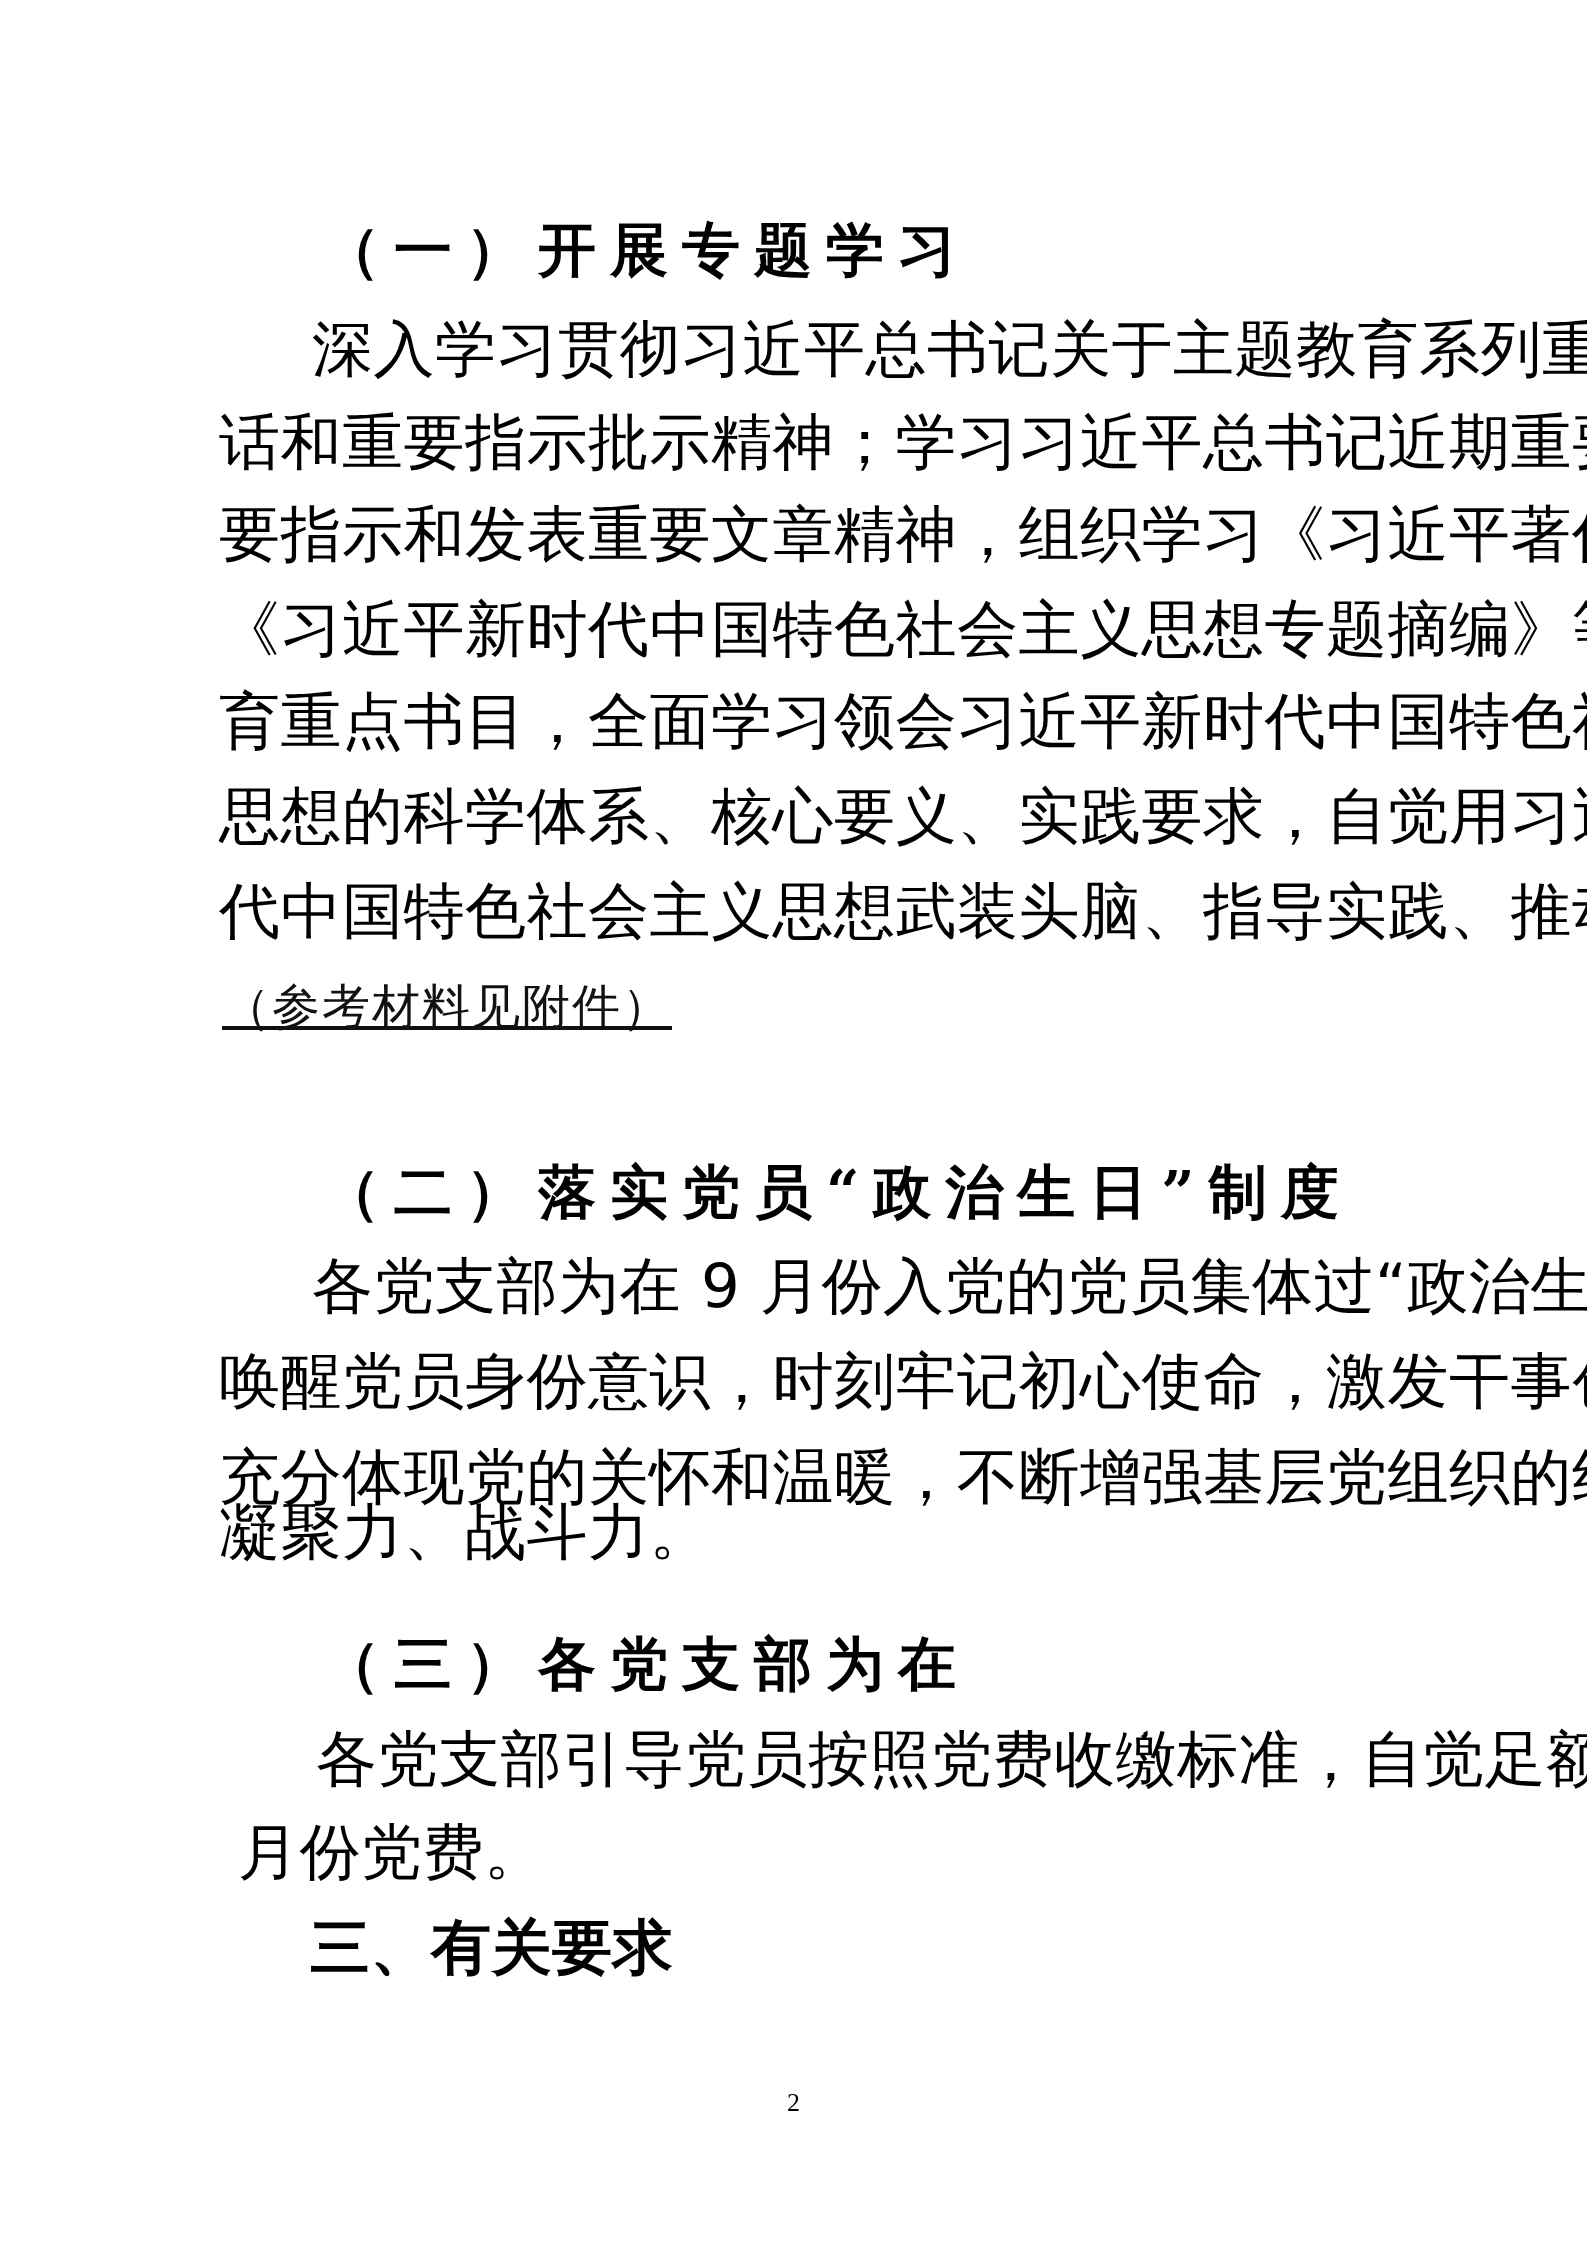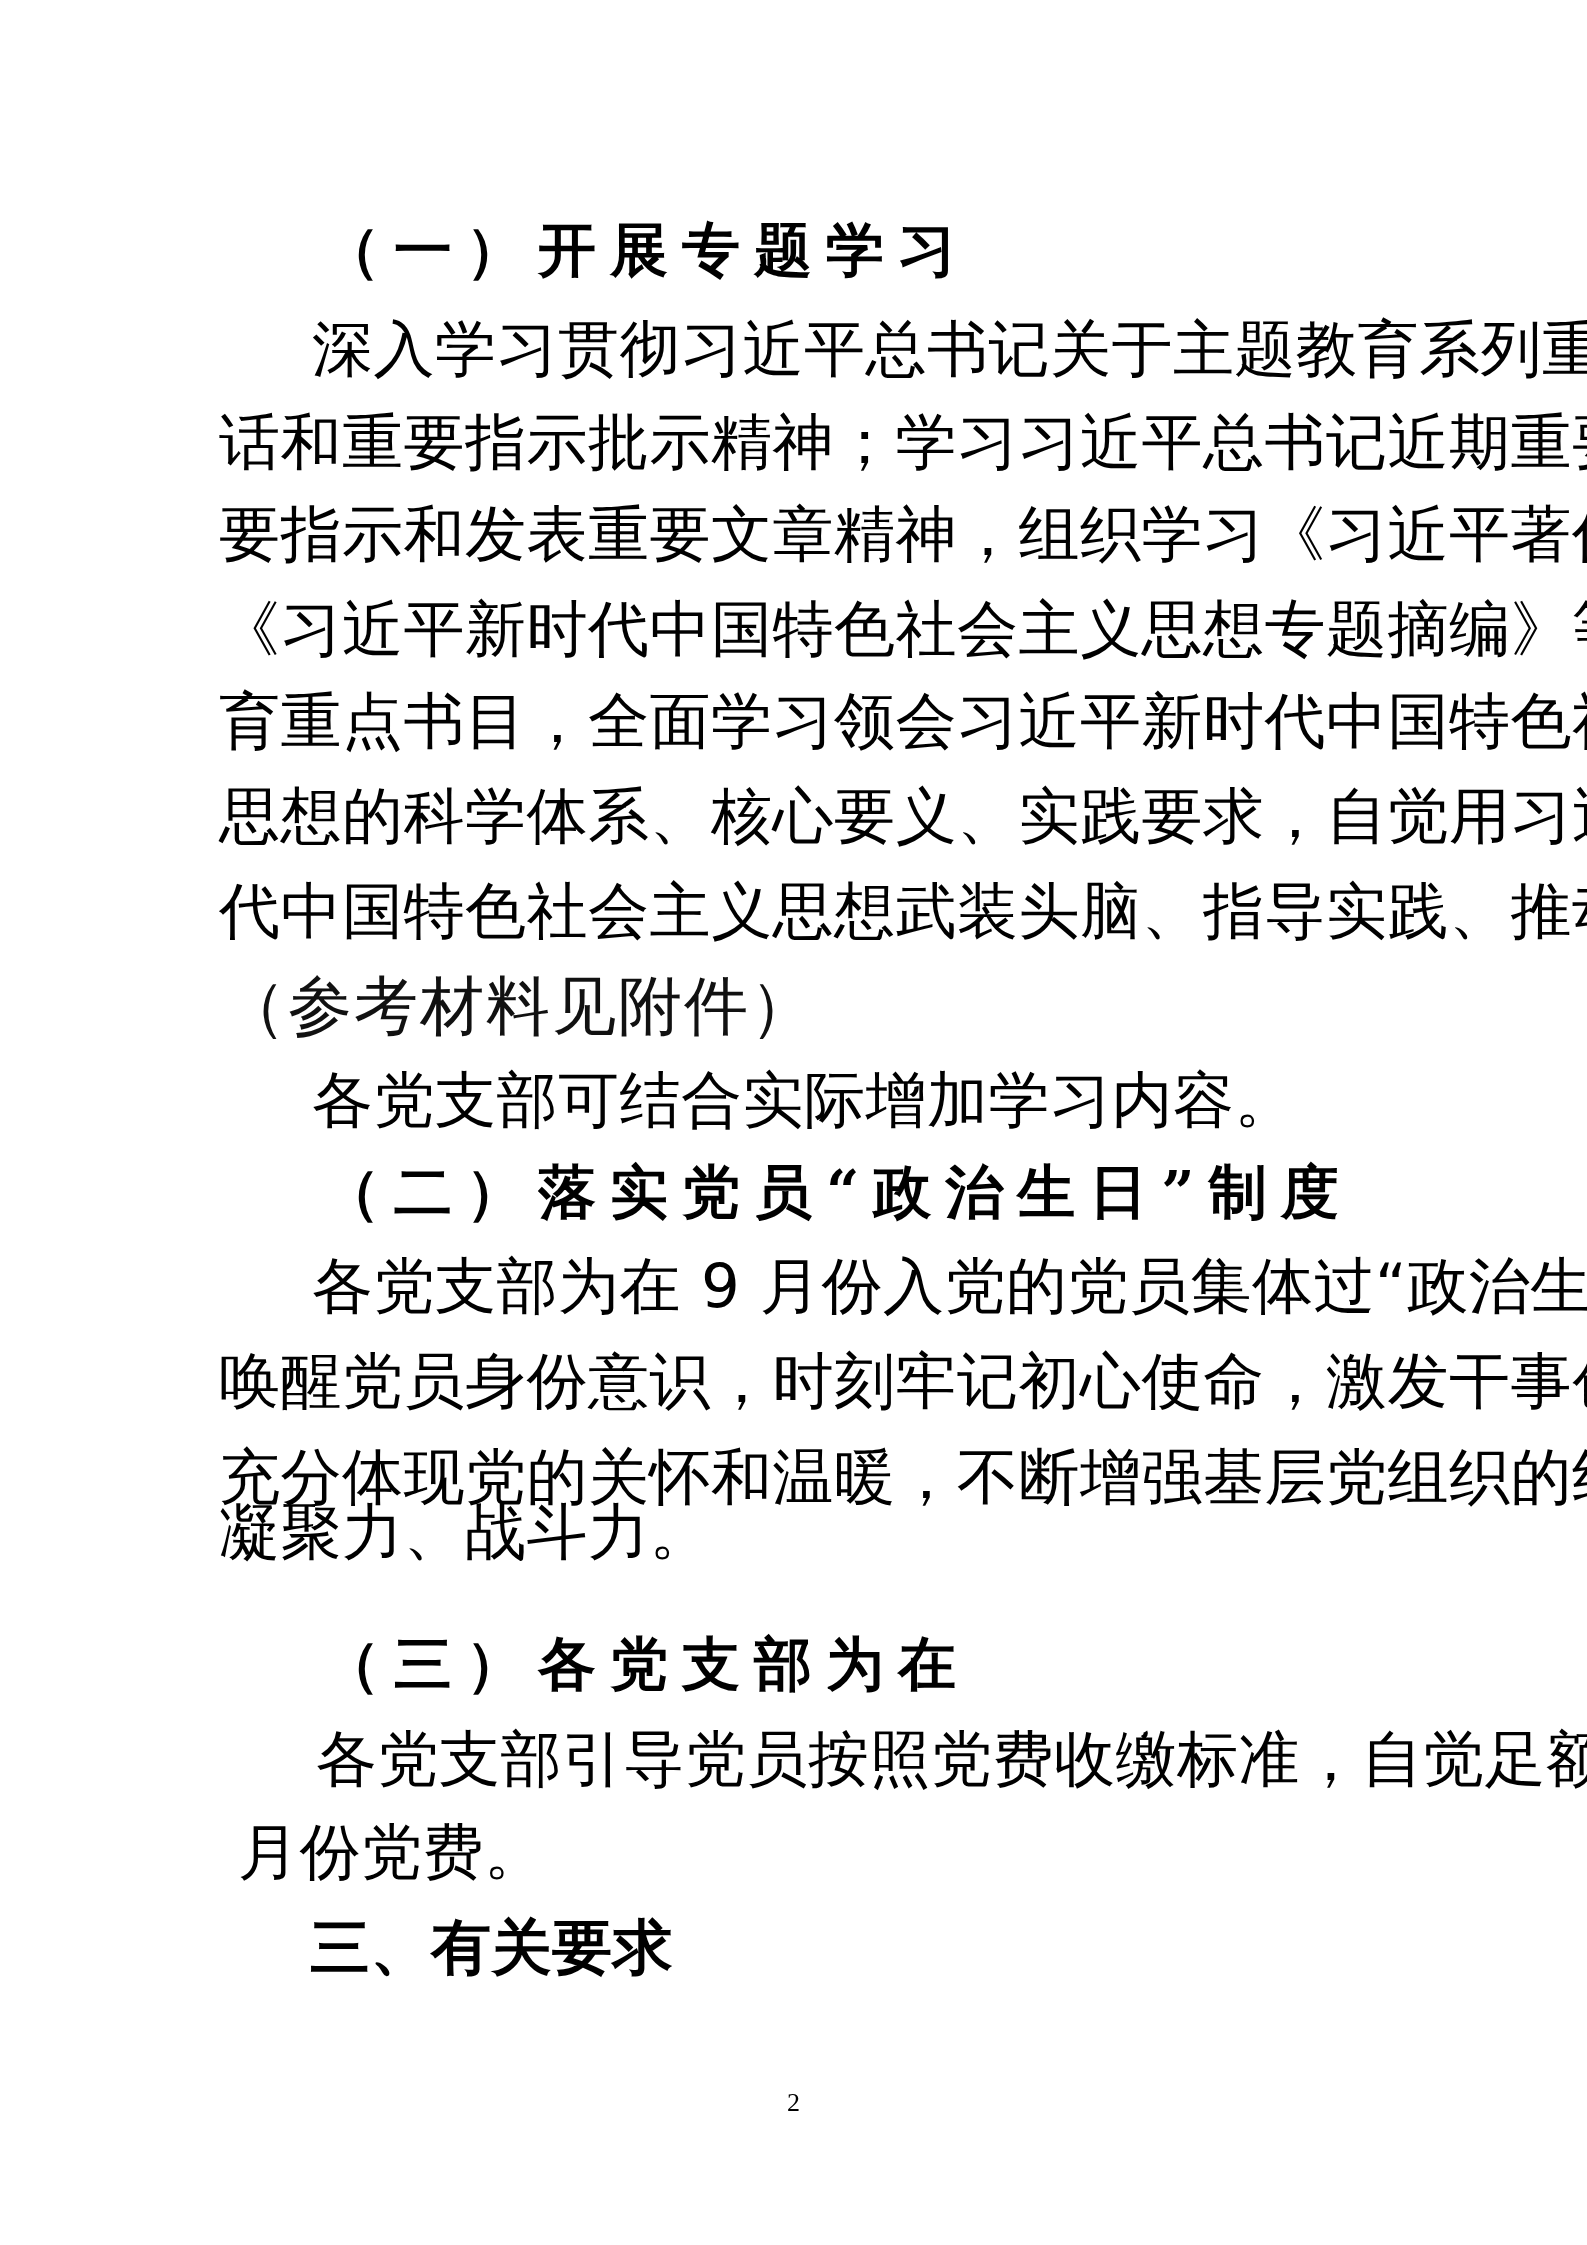--- a/index.html
+++ b/index.html
@@ -6,42 +6,41 @@
   body { width:1587px; height:2245px; position:relative; overflow:hidden;
          font-family:"DejaVu Sans","Liberation Sans",sans-serif; color:#000; }
   .page { position:absolute; left:0; top:0; width:1364px; height:2245px; background:#fff; }
   .line { position:absolute; left:219px; width:1162px; font-size:61px; line-height:72px;
           white-space:nowrap; letter-spacing:0.5px; }
   .just { text-align:justify; text-align-last:justify; }
   .indent { left:312px; width:1069px; }
   .h-kai { font-family:"DejaVu Serif","Liberation Serif",serif; font-weight:bold; font-size:58px;
            letter-spacing:14px; }
   .h-sec { font-weight:bold; font-size:60px; }
-  .note { font-family:"DejaVu Serif","Liberation Serif",serif; font-size:64px; color:#111; letter-spacing:2px; }
+  .note { font-family:"DejaVu Serif","Liberation Serif",serif; font-size:48px; color:#111; letter-spacing:2px;text-decoration:underline; }
   .pagenum { position:absolute; top:2088px; left:0; width:1587px; text-align:center;
              font-family:"Liberation Serif",serif; font-size:26px; }
 </style>
 </head>
 <body>
 
 <div class="page">
 
   <div class="line h-kai" style="top:214px;left:322px;width:auto;">（一）开展专题学习</div>
 
   <div class="line just indent" style="top:313px;">深入学习贯彻习近平总书记关于主题教育系列重要讲</div>
   <div class="line just" style="top:406px;">话和重要指示批示精神；学习习近平总书记近期重要讲话重</div>
   <div class="line just" style="top:498px;">要指示和发表重要文章精神，组织学习《习近平著作选读》</div>
   <div class="line just" style="top:593px;">《习近平新时代中国特色社会主义思想专题摘编》等主题教</div>
   <div class="line just" style="top:685px;">育重点书目，全面学习领会习近平新时代中国特色社会主义</div>
   <div class="line just" style="top:780px;">思想的科学体系、核心要义、实践要求，自觉用习近平新时</div>
   <div class="line just" style="top:875px;">代中国特色社会主义思想武装头脑、指导实践、推动工作。</div>
 
   <div class="line note" style="top:970px;left:222px;width:auto;">（参考材料见附件）</div>
 
-  <div class="line" style="top:1064px;left:312px;width:auto;">各党支部可结合实际增加学习内容。</div>
 
   <div class="line h-kai" style="top:1156px;left:322px;width:auto;">（二）落实党员“政治生日”制度</div>
 
   <div class="line just indent" style="top:1250px;">各党支部为在 9 月份入党的党员集体过“政治生日”，</div>
   <div class="line just" style="top:1345px;">唤醒党员身份意识，时刻牢记初心使命，激发干事创业热情，</div>
   <div class="line just" style="top:1441px;">充分体现党的关怀和温暖，不断增强基层党组织的组织力、</div>
   <div class="line" style="top:1485px;width:auto;margin-top:11px;">凝聚力、战斗力。</div>
 
   <div class="line h-kai" style="top:1628px;left:322px;width:auto;">（三）各党支部为在</div>
 

